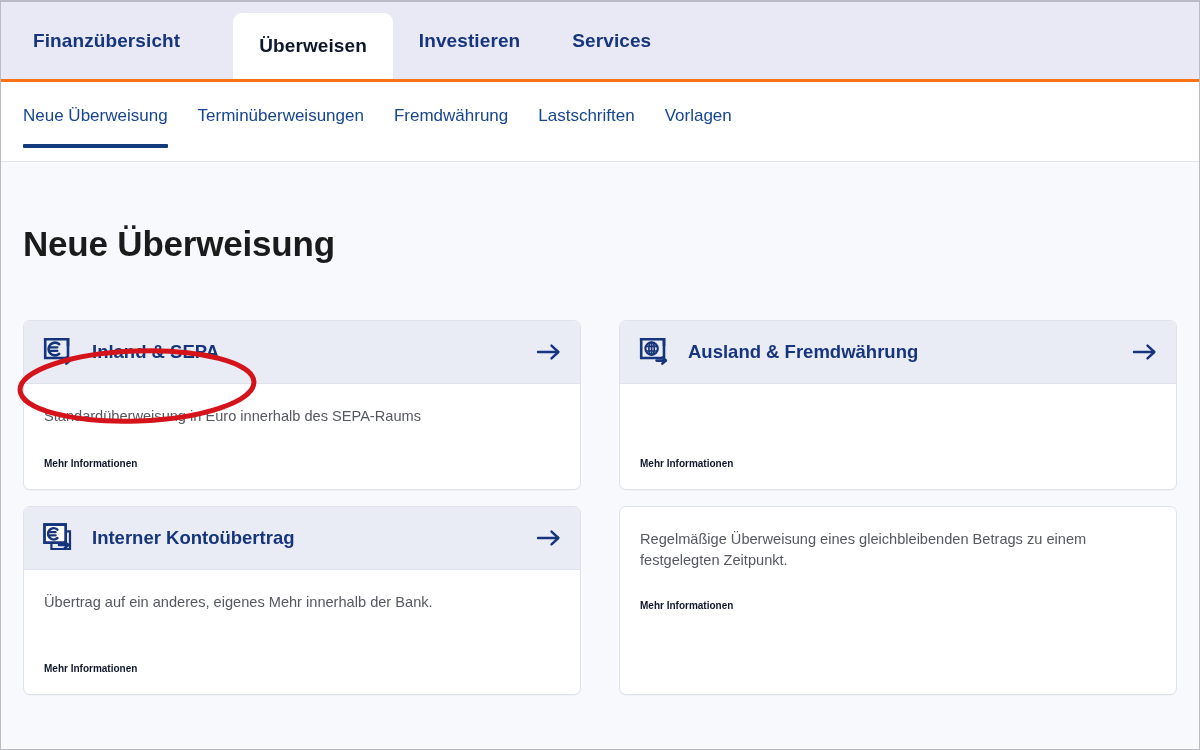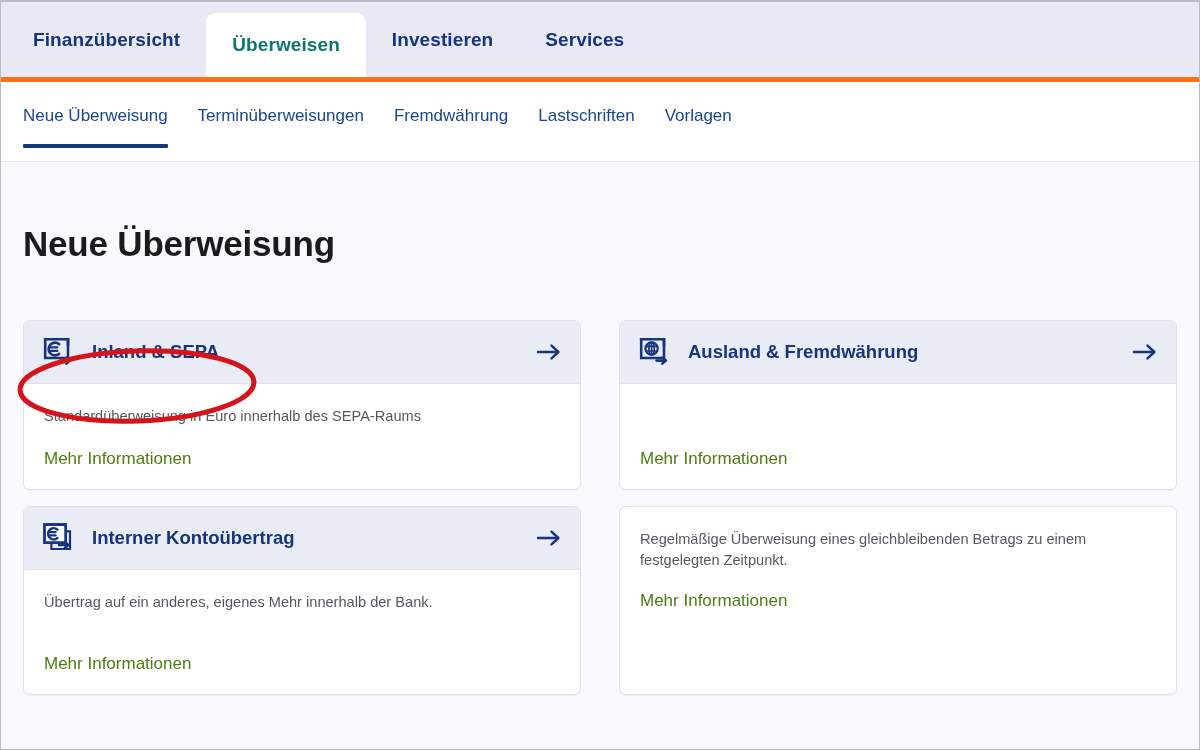--- a/index.html
+++ b/index.html
@@ -25,41 +25,42 @@
   }
 
   
   .tabbar {
     position: relative;
     height: 80px;
     background: #e8e9f5;
     display: flex;
     align-items: stretch;
     padding-left: 6px;
-    border-bottom: 5px solid #f97316;
+    border-bottom: 3px solid #f97316;
   }
 
   .tab {
     display: flex;
     align-items: center;
     padding: 0 26px;
     font-size: 19px;
     font-weight: bold;
     color: #16357c;
     letter-spacing: 0.1px;
     white-space: nowrap;
     cursor: pointer;
     position: relative;
   }
 
   .tab.active {
     background: #ffffff;
     border-radius: 9px 9px 0 0;
     margin-top: 11px;
-    color: #0f766e;
+    color: #0f172a;
+    margin-left: 27px;
   }
 
   
   .subnav {
     height: 80px;
     background: #ffffff;
     display: flex;
     align-items: flex-start;
     padding-left: 22px;
     padding-top: 24px;
@@ -167,23 +168,23 @@
   }
 
   .card-desc {
     font-size: 14.6px;
     color: #55585f;
     line-height: 1.45;
     margin-bottom: 0;
   }
 
   .card-link {
-    font-size: 17px;
-    font-weight: normal;
-    color: #4d7c0f;
+    font-size: 10px;
+    font-weight: bold;
+    color: #0f172a;
     text-decoration: none;
     cursor: pointer;
     margin-top: auto;
     padding-top: 18px;
     align-self: flex-start;
   }
 
   .card.tall .card-body { min-height: 124px; }
 
   

